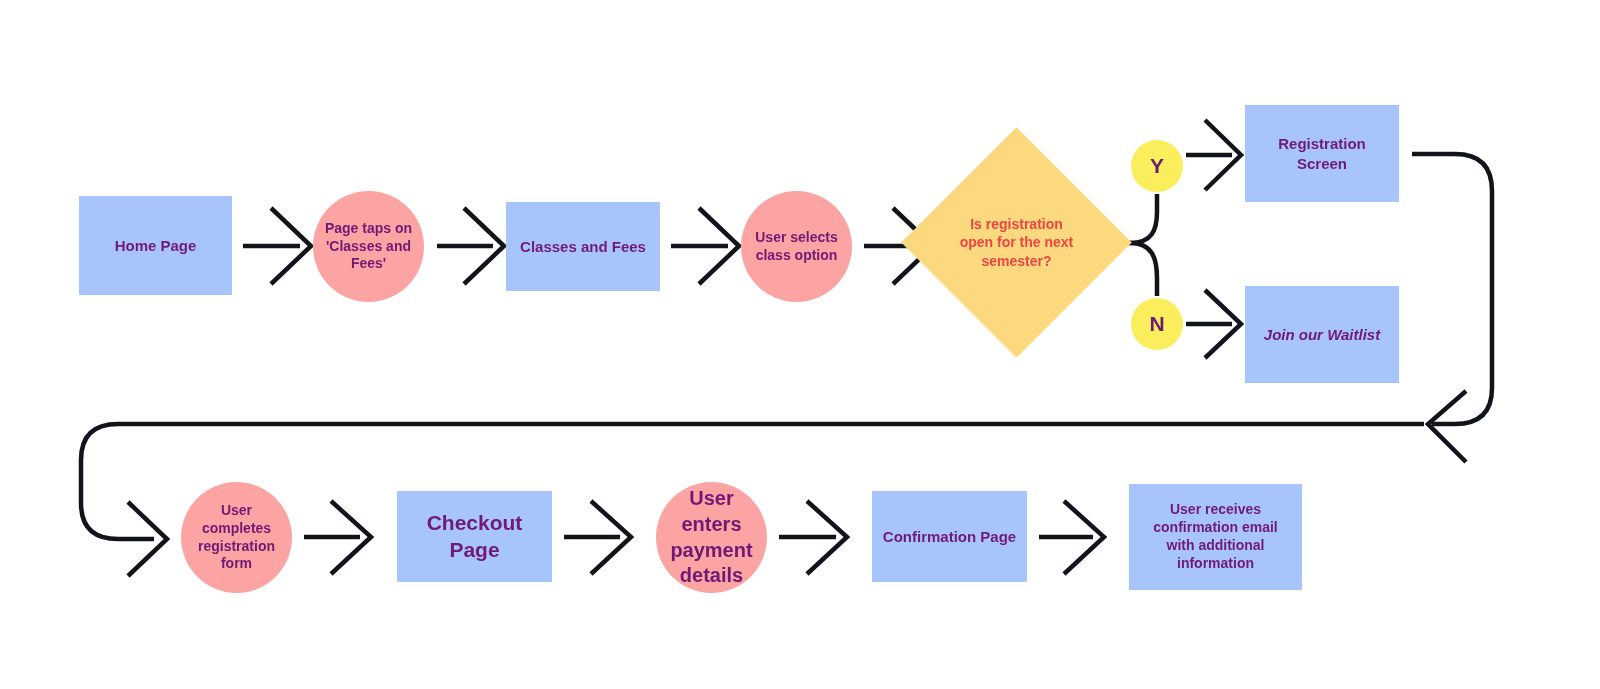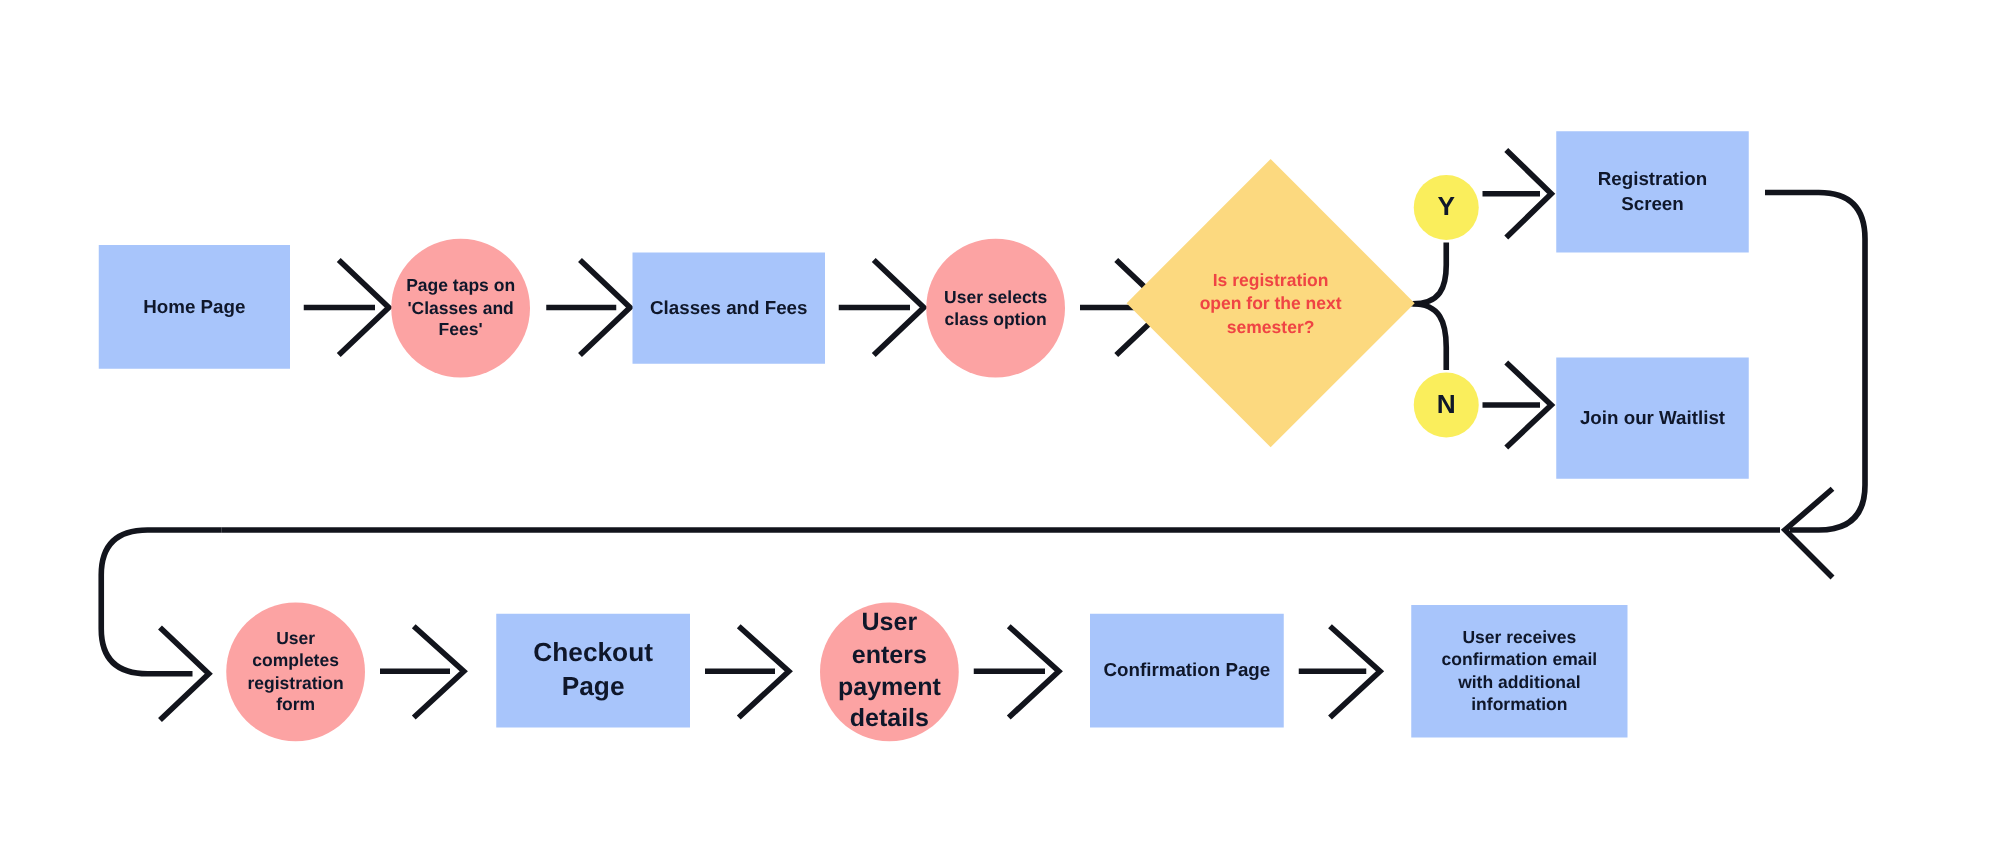--- a/index.html
+++ b/index.html
@@ -26,21 +26,21 @@
     width: 1600px;
     height: 689px;
     pointer-events: none;
   }
   .node {
     position: absolute;
     display: flex;
     align-items: center;
     justify-content: flex-start;
     text-align: center;
-    color: #0f172a;
+    color: #701a75;
     font-weight: bold;
     line-height: 1.28;
     box-sizing: border-box;
   }
   .node-label {
     display: block;
     width: 100%;
     padding: 0 8px;
     box-sizing: border-box;
     white-space: pre-line;
@@ -186,21 +186,21 @@
 
   <div class="node chip" style="left: 1131px; top: 140px; width: 52px; height: 52px; font-size: 21px; background: rgb(250, 238, 92);">
     <span class="node-label">Y</span>
   </div>
   <div class="node chip" style="left: 1131px; top: 298px; width: 52px; height: 52px; font-size: 21px; background: rgb(250, 238, 92);">
     <span class="node-label">N</span>
   </div>
   <div class="node rect" style="left: 1245px; top: 105px; width: 154px; height: 97px; font-size: 15px; background: rgb(168, 197, 251);">
     <span class="node-label">Registration Screen</span>
   </div>
-  <div class="node rect" style="left: 1245px; top: 286px; width: 154px; height: 97px; font-size: 15px; background: rgb(168, 197, 251);">
+  <div class="node rect" style="left: 1245px; top: 286px; width: 154px; height: 97px; font-size: 15px; background: rgb(168, 197, 251); font-style: italic;">
     <span class="node-label">Join our Waitlist</span>
   </div>
   <div class="node circle" style="left: 181px; top: 482px; width: 111px; height: 111px; font-size: 14px; background: rgb(252, 163, 163);">
     <span class="node-label">User
 completes
 registration
 form</span>
   </div>
   <div class="node rect" style="left: 397px; top: 491px; width: 155px; height: 91px; font-size: 21px; background: rgb(168, 197, 251);">
     <span class="node-label">Checkout Page</span>

